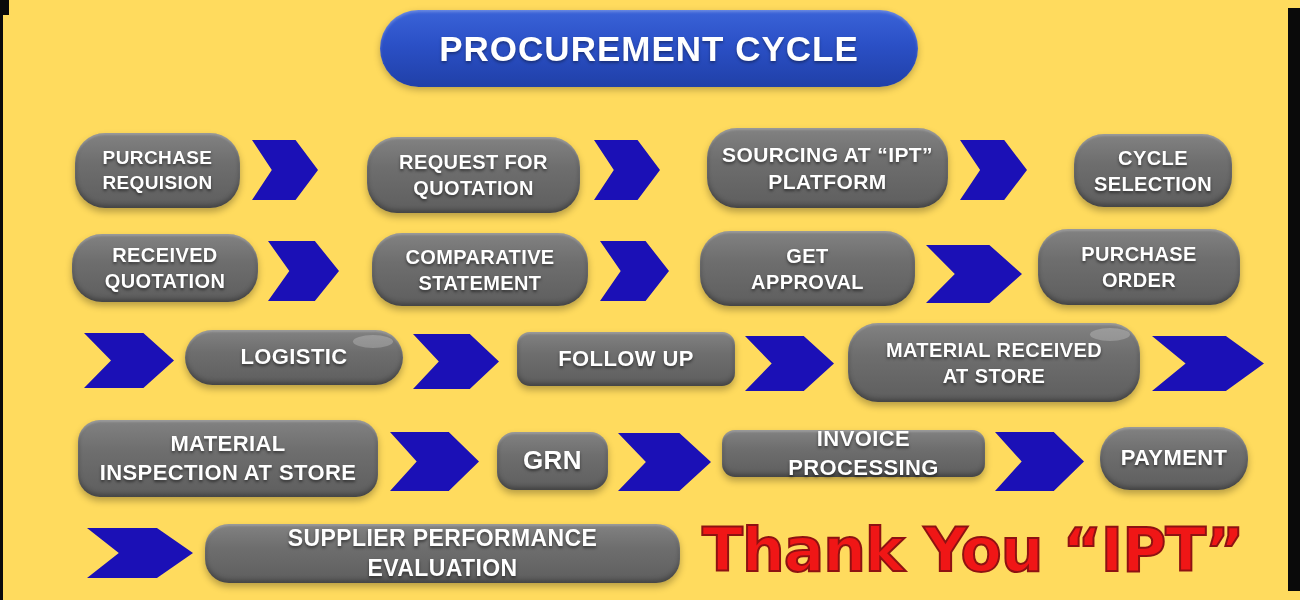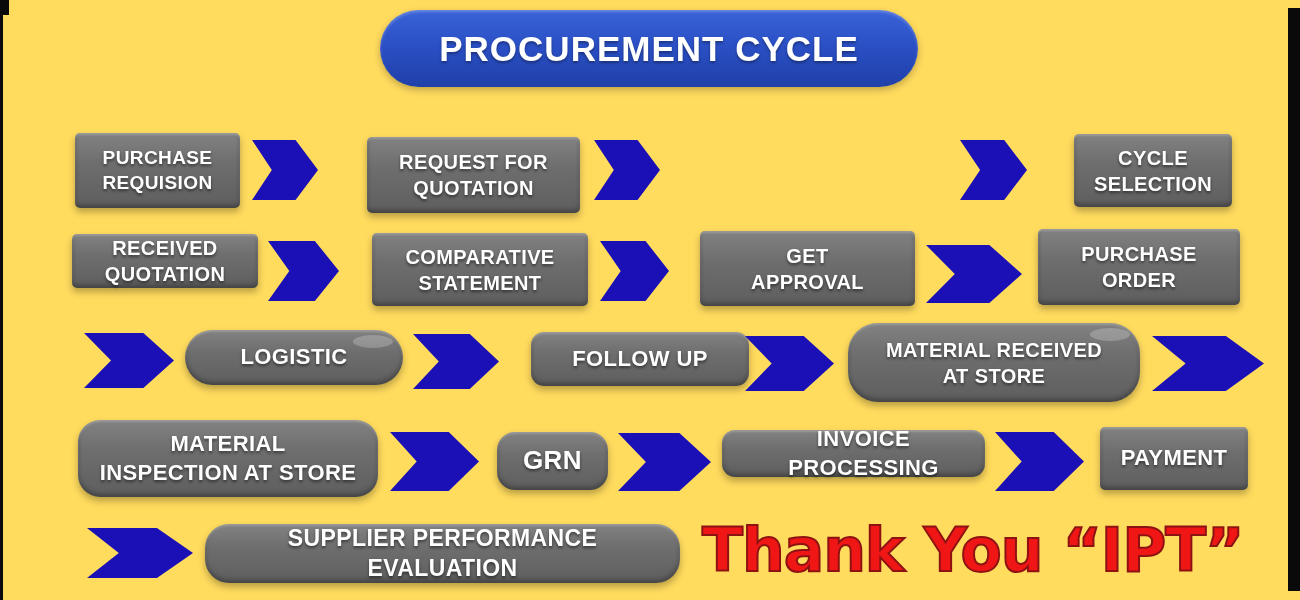--- a/index.html
+++ b/index.html
@@ -23,21 +23,21 @@
   }
   .title-pill span{
     color:#fff;font-weight:bold;font-size:35px;letter-spacing:1px;
     text-shadow:0 2px 3px rgba(0,0,0,0.35);
     text-align:right;
   }
 
   .box{
     position:absolute;
     background:linear-gradient(180deg,#828282 0%,#6e6e6e 40%,#5e5e5e 100%);
-    border-radius:5px;
+    border-radius:30px;
     display:flex;align-items:center;justify-content:center;
     box-shadow:0 4px 7px rgba(0,0,0,0.28),
                inset 0 2px 2px rgba(255,255,255,0.22),
                inset 0 -3px 5px rgba(0,0,0,0.30);
     color:#fff;text-align:center;
   }
   .box .lbl{
     font-weight:bold;white-space:pre-line;line-height:1.3;
     letter-spacing:0.4px;padding:0 10px;
     text-shadow:0 2px 3px rgba(0,0,0,0.5);
@@ -76,27 +76,31 @@
   <div class="box" style="left:75px;top:133px;width:165px;height:75px;">
     <span class="lbl" style="font-size:19px;">PURCHASE
 REQUISION</span>
   </div>
   <div class="arrow" style="left:252px;top:140px;width:66px;height:60px;"></div>
   <div class="box" style="left:367px;top:137px;width:213px;height:76px;">
     <span class="lbl" style="font-size:20px;">REQUEST FOR
 QUOTATION</span>
   </div>
   <div class="arrow" style="left:594px;top:140px;width:66px;height:60px;"></div>
+  <div class="box" style="left:707px;top:128px;width:241px;height:80px;">
+    <span class="lbl" style="font-size:21px;">SOURCING AT “IPT”
+PLATFORM</span>
+  </div>
   <div class="arrow" style="left:960px;top:140px;width:67px;height:60px;"></div>
   <div class="box" style="left:1074px;top:134px;width:158px;height:73px;">
     <span class="lbl" style="font-size:20px;">CYCLE
 SELECTION</span>
   </div>
 
-  <div class="box" style="left:72px;top:234px;width:186px;height:54px;">
+  <div class="box" style="left:72px;top:234px;width:186px;height:68px;">
     <span class="lbl" style="font-size:20px;">RECEIVED
 QUOTATION</span>
   </div>
   <div class="arrow" style="left:268px;top:241px;width:71px;height:60px;"></div>
   <div class="box" style="left:372px;top:233px;width:216px;height:73px;">
     <span class="lbl" style="font-size:20px;">COMPARATIVE
 STATEMENT</span>
   </div>
   <div class="arrow" style="left:600px;top:241px;width:69px;height:60px;"></div>
   <div class="box" style="left:700px;top:231px;width:215px;height:75px;">
@@ -107,21 +111,21 @@
   <div class="box" style="left:1038px;top:229px;width:202px;height:76px;">
     <span class="lbl" style="font-size:20px;">PURCHASE
 ORDER</span>
   </div>
 
   <div class="arrow" style="left:84px;top:333px;width:90px;height:55px;"></div>
   <div class="box pill" style="left:185px;top:330px;width:218px;height:55px;">
     <span class="lbl" style="font-size:22px;">LOGISTIC</span>
   </div>
   <div class="arrow" style="left:413px;top:334px;width:86px;height:55px;"></div>
-  <div class="box" style="left:531px;top:332px;width:218px;height:54px;border-radius:13px;">
+  <div class="box" style="left:517px;top:332px;width:218px;height:54px;border-radius:13px;">
     <span class="lbl" style="font-size:22px;">FOLLOW UP</span>
   </div>
   <div class="arrow" style="left:745px;top:336px;width:89px;height:55px;"></div>
   <div class="box pill" style="left:848px;top:323px;width:292px;height:79px;">
     <span class="lbl" style="font-size:20px;">MATERIAL RECEIVED
 AT STORE</span>
   </div>
   <div class="arrow" style="left:1152px;top:336px;width:112px;height:55px;"></div>
 
   <div class="box" style="left:78px;top:420px;width:300px;height:77px;border-radius:22px;">

